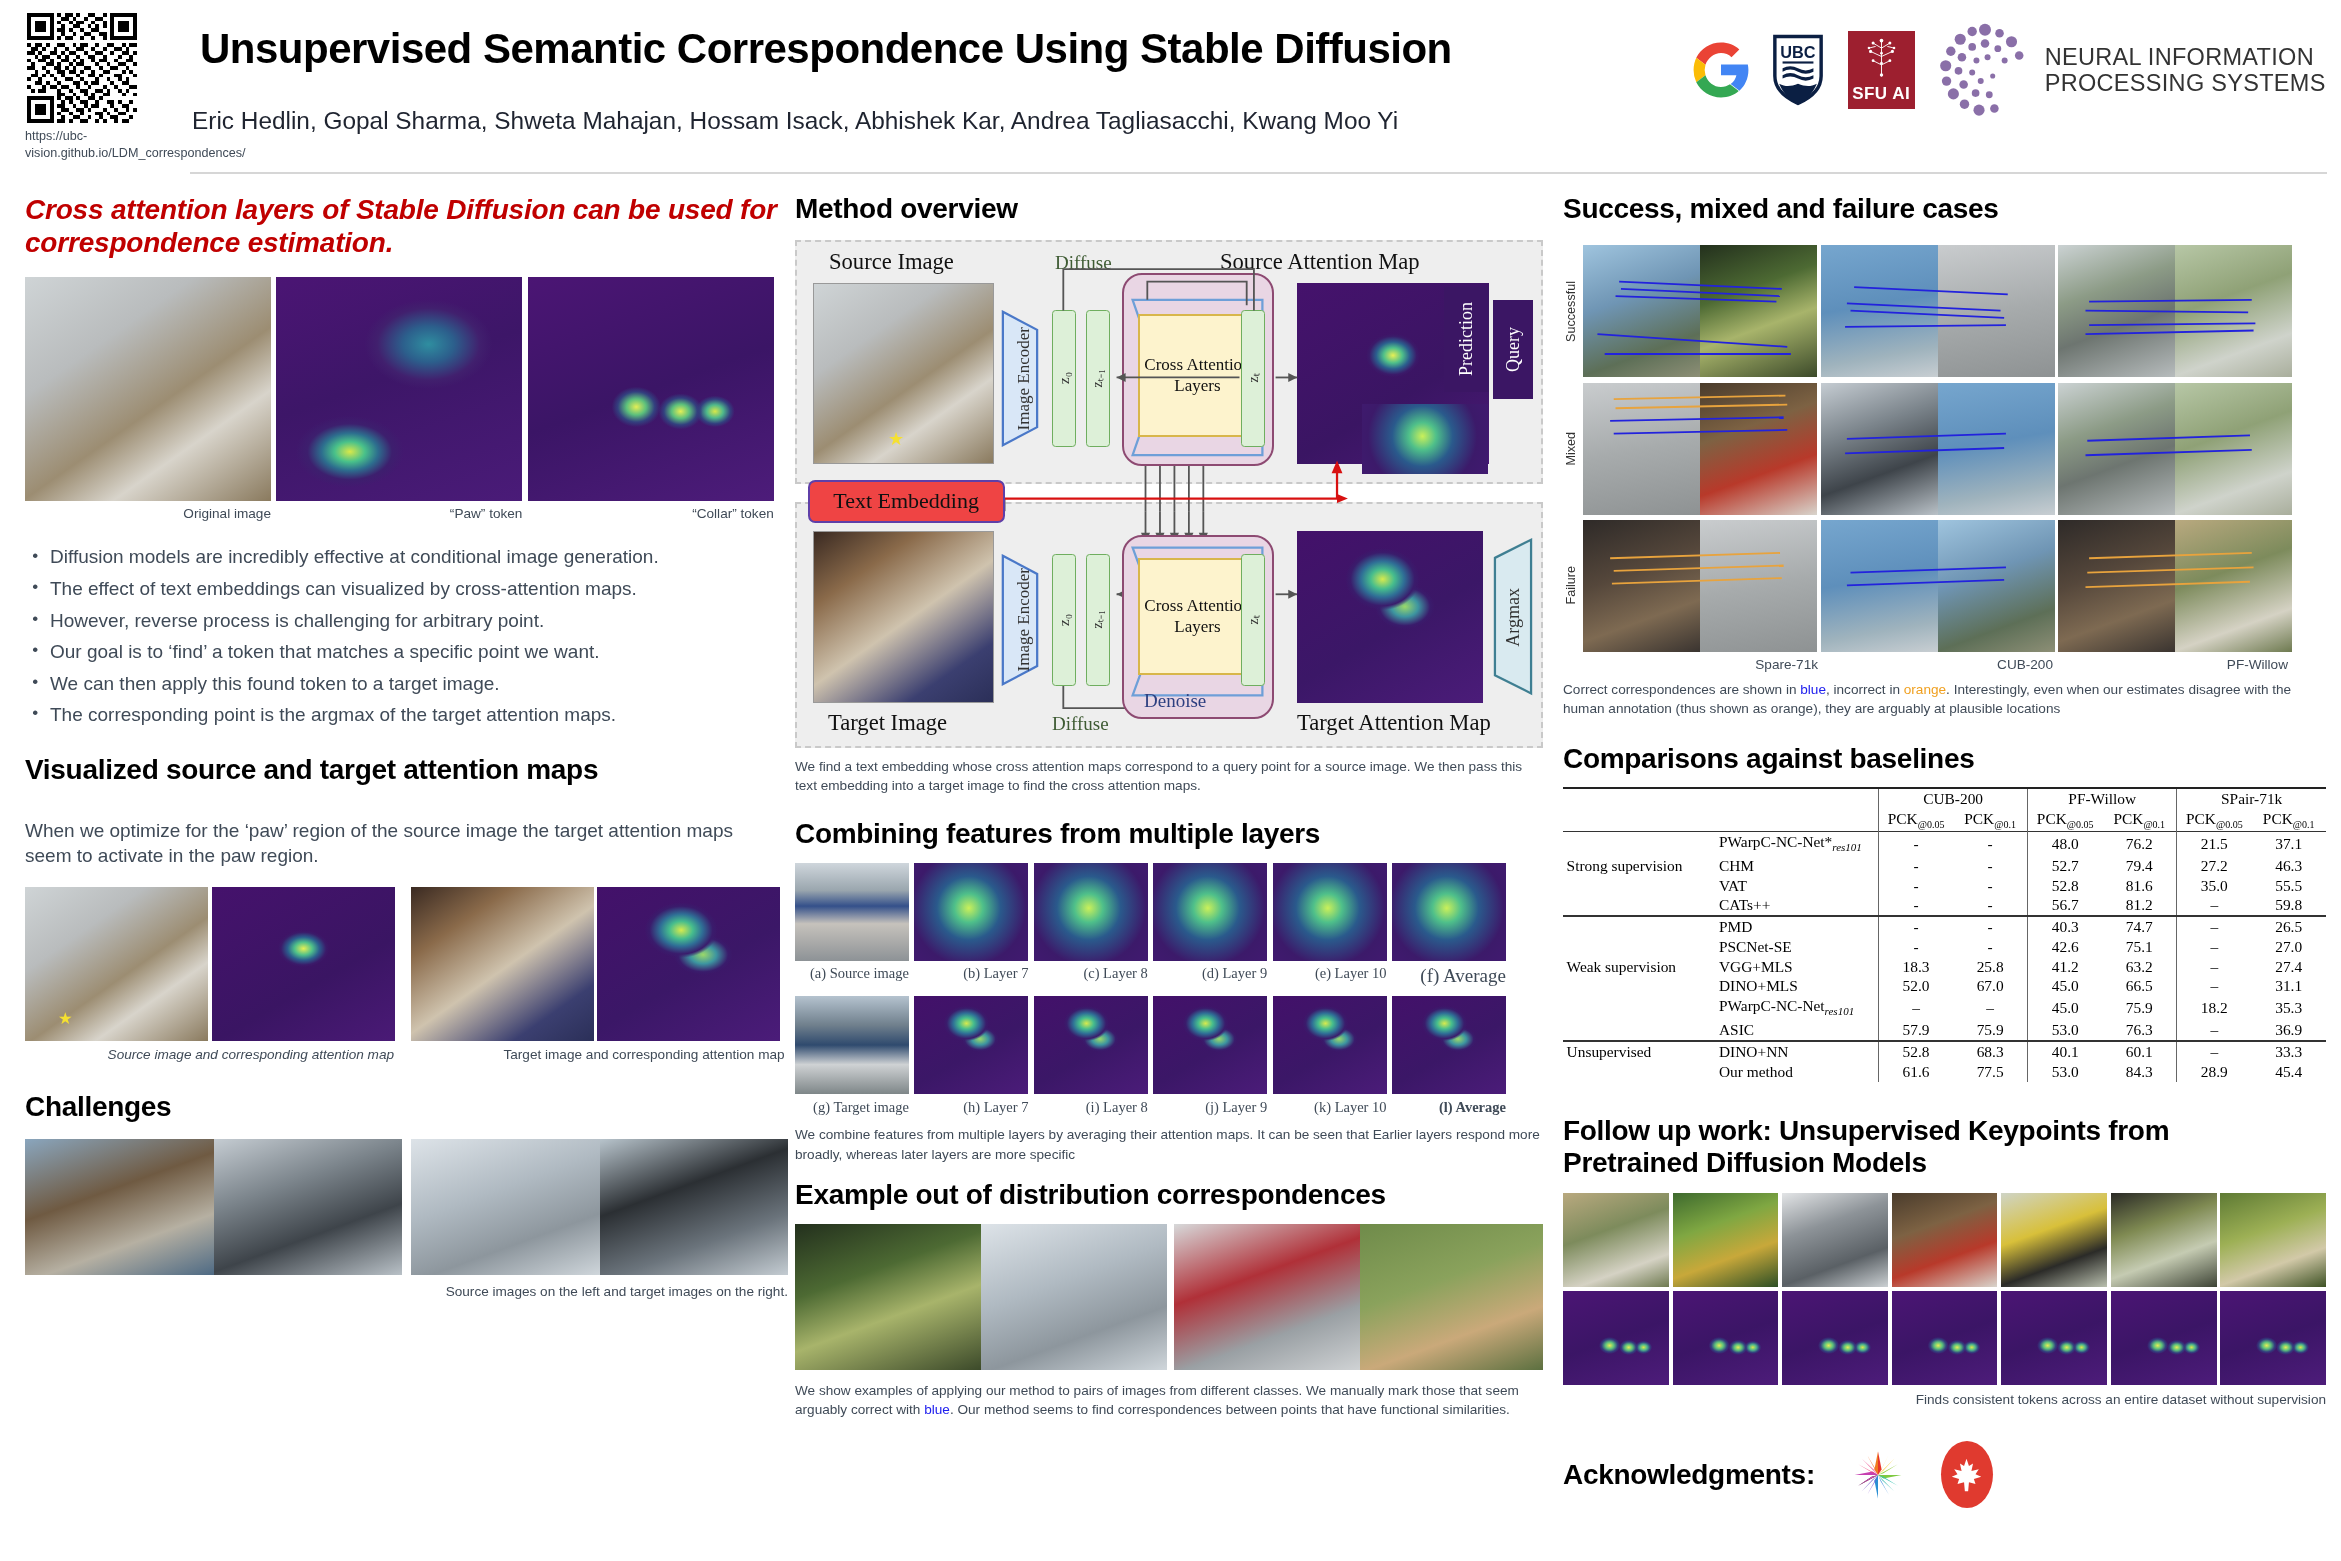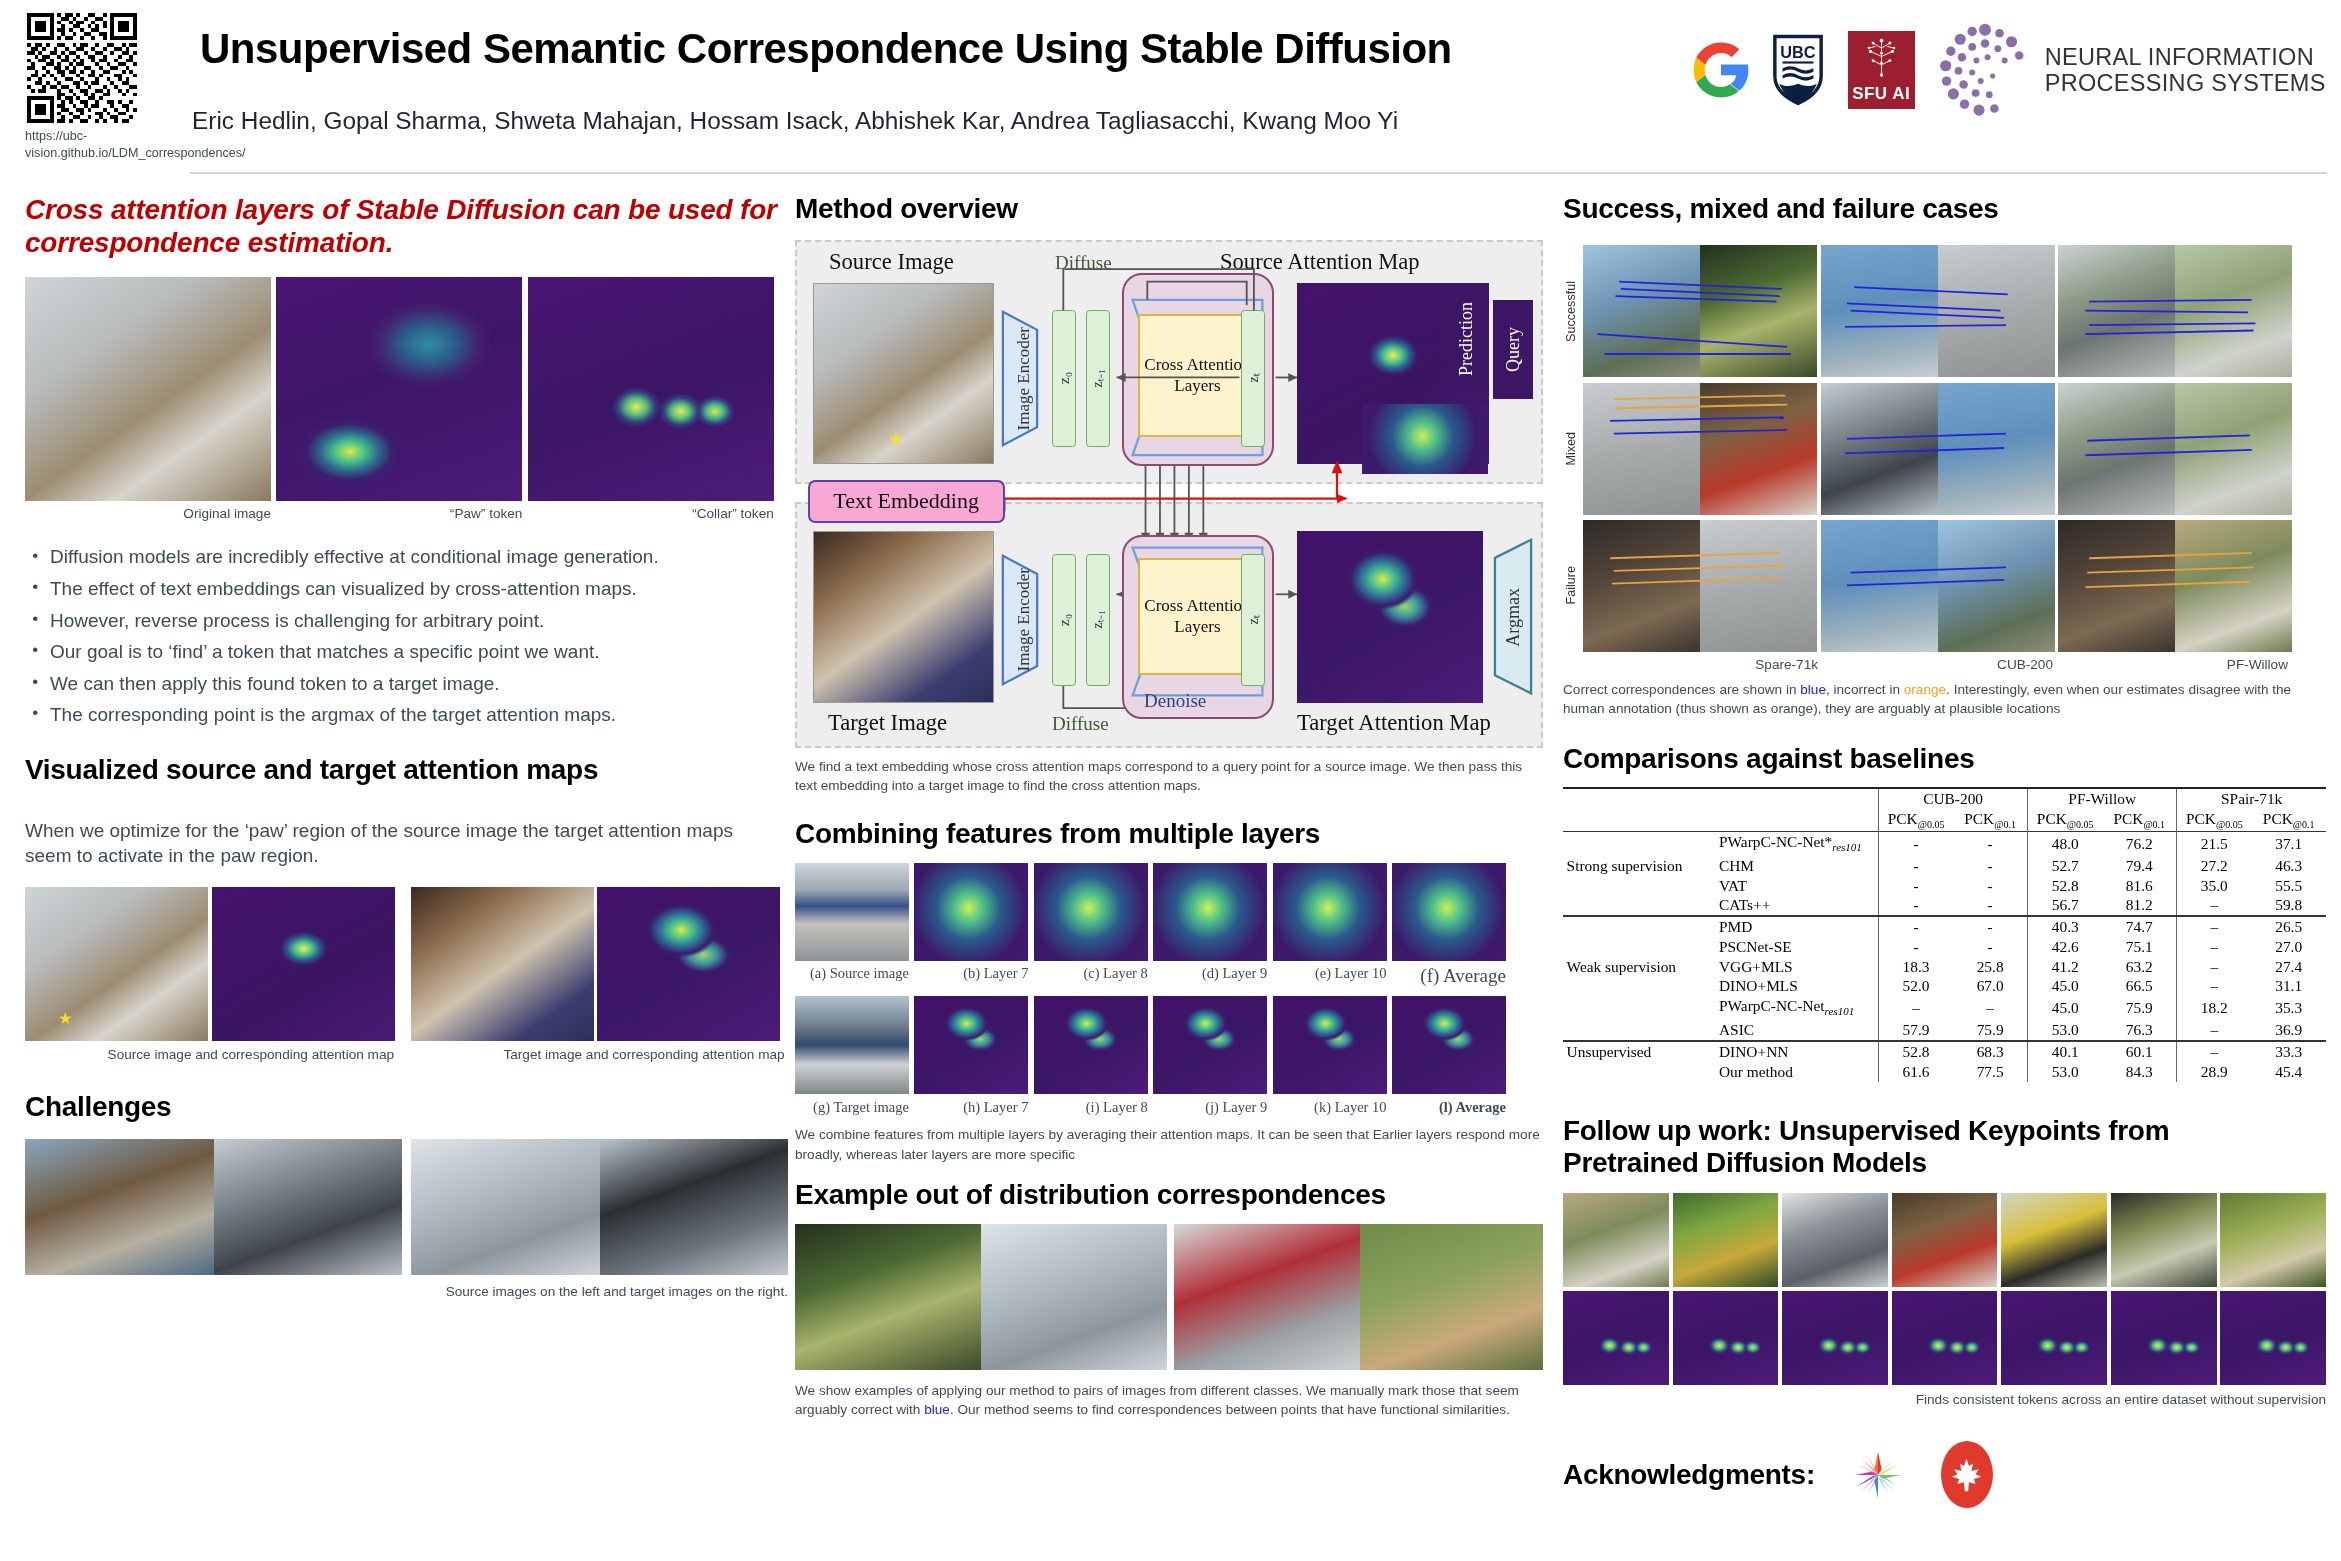--- a/index.html
+++ b/index.html
@@ -493,21 +493,21 @@
 
     <div class="imgrow" style="margin-top:18px; gap:3.6px;">
       <div class="ph photo-cat" style="width:183px;height:154px;">
         <div style="position:absolute;left:33px;bottom:14.5px;color:#f5e030;font-size:16.3px;line-height:1;">★</div>
       </div>
       <div class="ph heat3" style="width:183px;height:154px;"></div>
       <div class="ph photo-cat2" style="width:183px;height:154px;margin-left:12.6px;"></div>
       <div class="ph heat4" style="width:183px;height:154px;"></div>
     </div>
     <div class="imgrow" style="margin-top:5.4px;">
-      <div class="caption" style="width:369px;">Source image and corresponding attention map</div>
+      <div class="caption" style="width:369px;font-style:italic;">Source image and corresponding attention map</div>
       <div class="caption" style="width:378px;margin-left:12.6px;">Target image and corresponding attention map</div>
     </div>
 
     <div class="sect-title" style="margin-top:29px;">Challenges</div>
 
     <div class="imgrow" style="margin-top:16.3px; gap:0;">
       <div class="ph photo-duck" style="width:192px;height:136px;"></div>
       <div class="ph photo-petrel" style="width:192px;height:136px;"></div>
       <div class="ph photo-plane" style="width:192px;height:136px;margin-left:9px;"></div>
       <div class="ph photo-wing" style="width:192px;height:136px;"></div>
@@ -606,21 +606,21 @@
         <g stroke="#555" stroke-width="2" fill="none">
           <path d="M297,462 L297,518 L508,518 L508,462"></path>
           <path d="M390,448 L390,470 L500,470 L500,448"></path>
           <path d="M492,392 L356,392"></path>
             <path d="M532,392 L556,392"></path>
         </g>
         <polygon points="356,392 366,387 366,397" fill="#555"></polygon>
         <polygon points="556,392 546,387 546,397" fill="#555"></polygon>
       </svg>
 
-      <div style="position:absolute;left:12.6px;top:240px;width:197px;height:43px;background:#f9a8d4;border:2.7px solid #5f3fa8;border-radius:7.2px;display:flex;align-items:center;justify-content:center;font-family:'Liberation Serif',serif;font-size:22px;color:#111;">Text Embedding</div>
+      <div style="position:absolute;left:12.6px;top:240px;width:197px;height:43px;background:#ef4444;border:2.7px solid #5f3fa8;border-radius:7.2px;display:flex;align-items:center;justify-content:center;font-family:'Liberation Serif',serif;font-size:22px;color:#111;">Text Embedding</div>
 
       <div class="ph photo-cat2" style="position:absolute;left:18px;top:291px;width:181px;height:172px;border:1.8px solid #999;"></div>
       <svg style="position:absolute;left:206px;top:314px;" width="38" height="132" viewBox="0 0 42 146">
         <polygon points="2,2 40,22 40,124 2,144" fill="#d9e7f7" stroke="#4a78c8" stroke-width="2.5"></polygon>
       </svg>
       <div style="position:absolute;left:210px;top:314px;height:132px;width:38px;display:flex;align-items:center;justify-content:center;">
         <span class="lbl-vert" style="font-family:'Liberation Serif',serif;font-size:17px;">Image Encoder</span>
       </div>
       <div style="position:absolute;left:257px;top:314px;width:23.5px;height:132px;background:#ddf0d8;border:1.8px solid #6fae5f;border-radius:3.6px;display:flex;align-items:center;justify-content:center;">
         <span class="lbl-vert" style="font-family:'Liberation Serif',serif;font-size:15.4px;">z₀</span>

